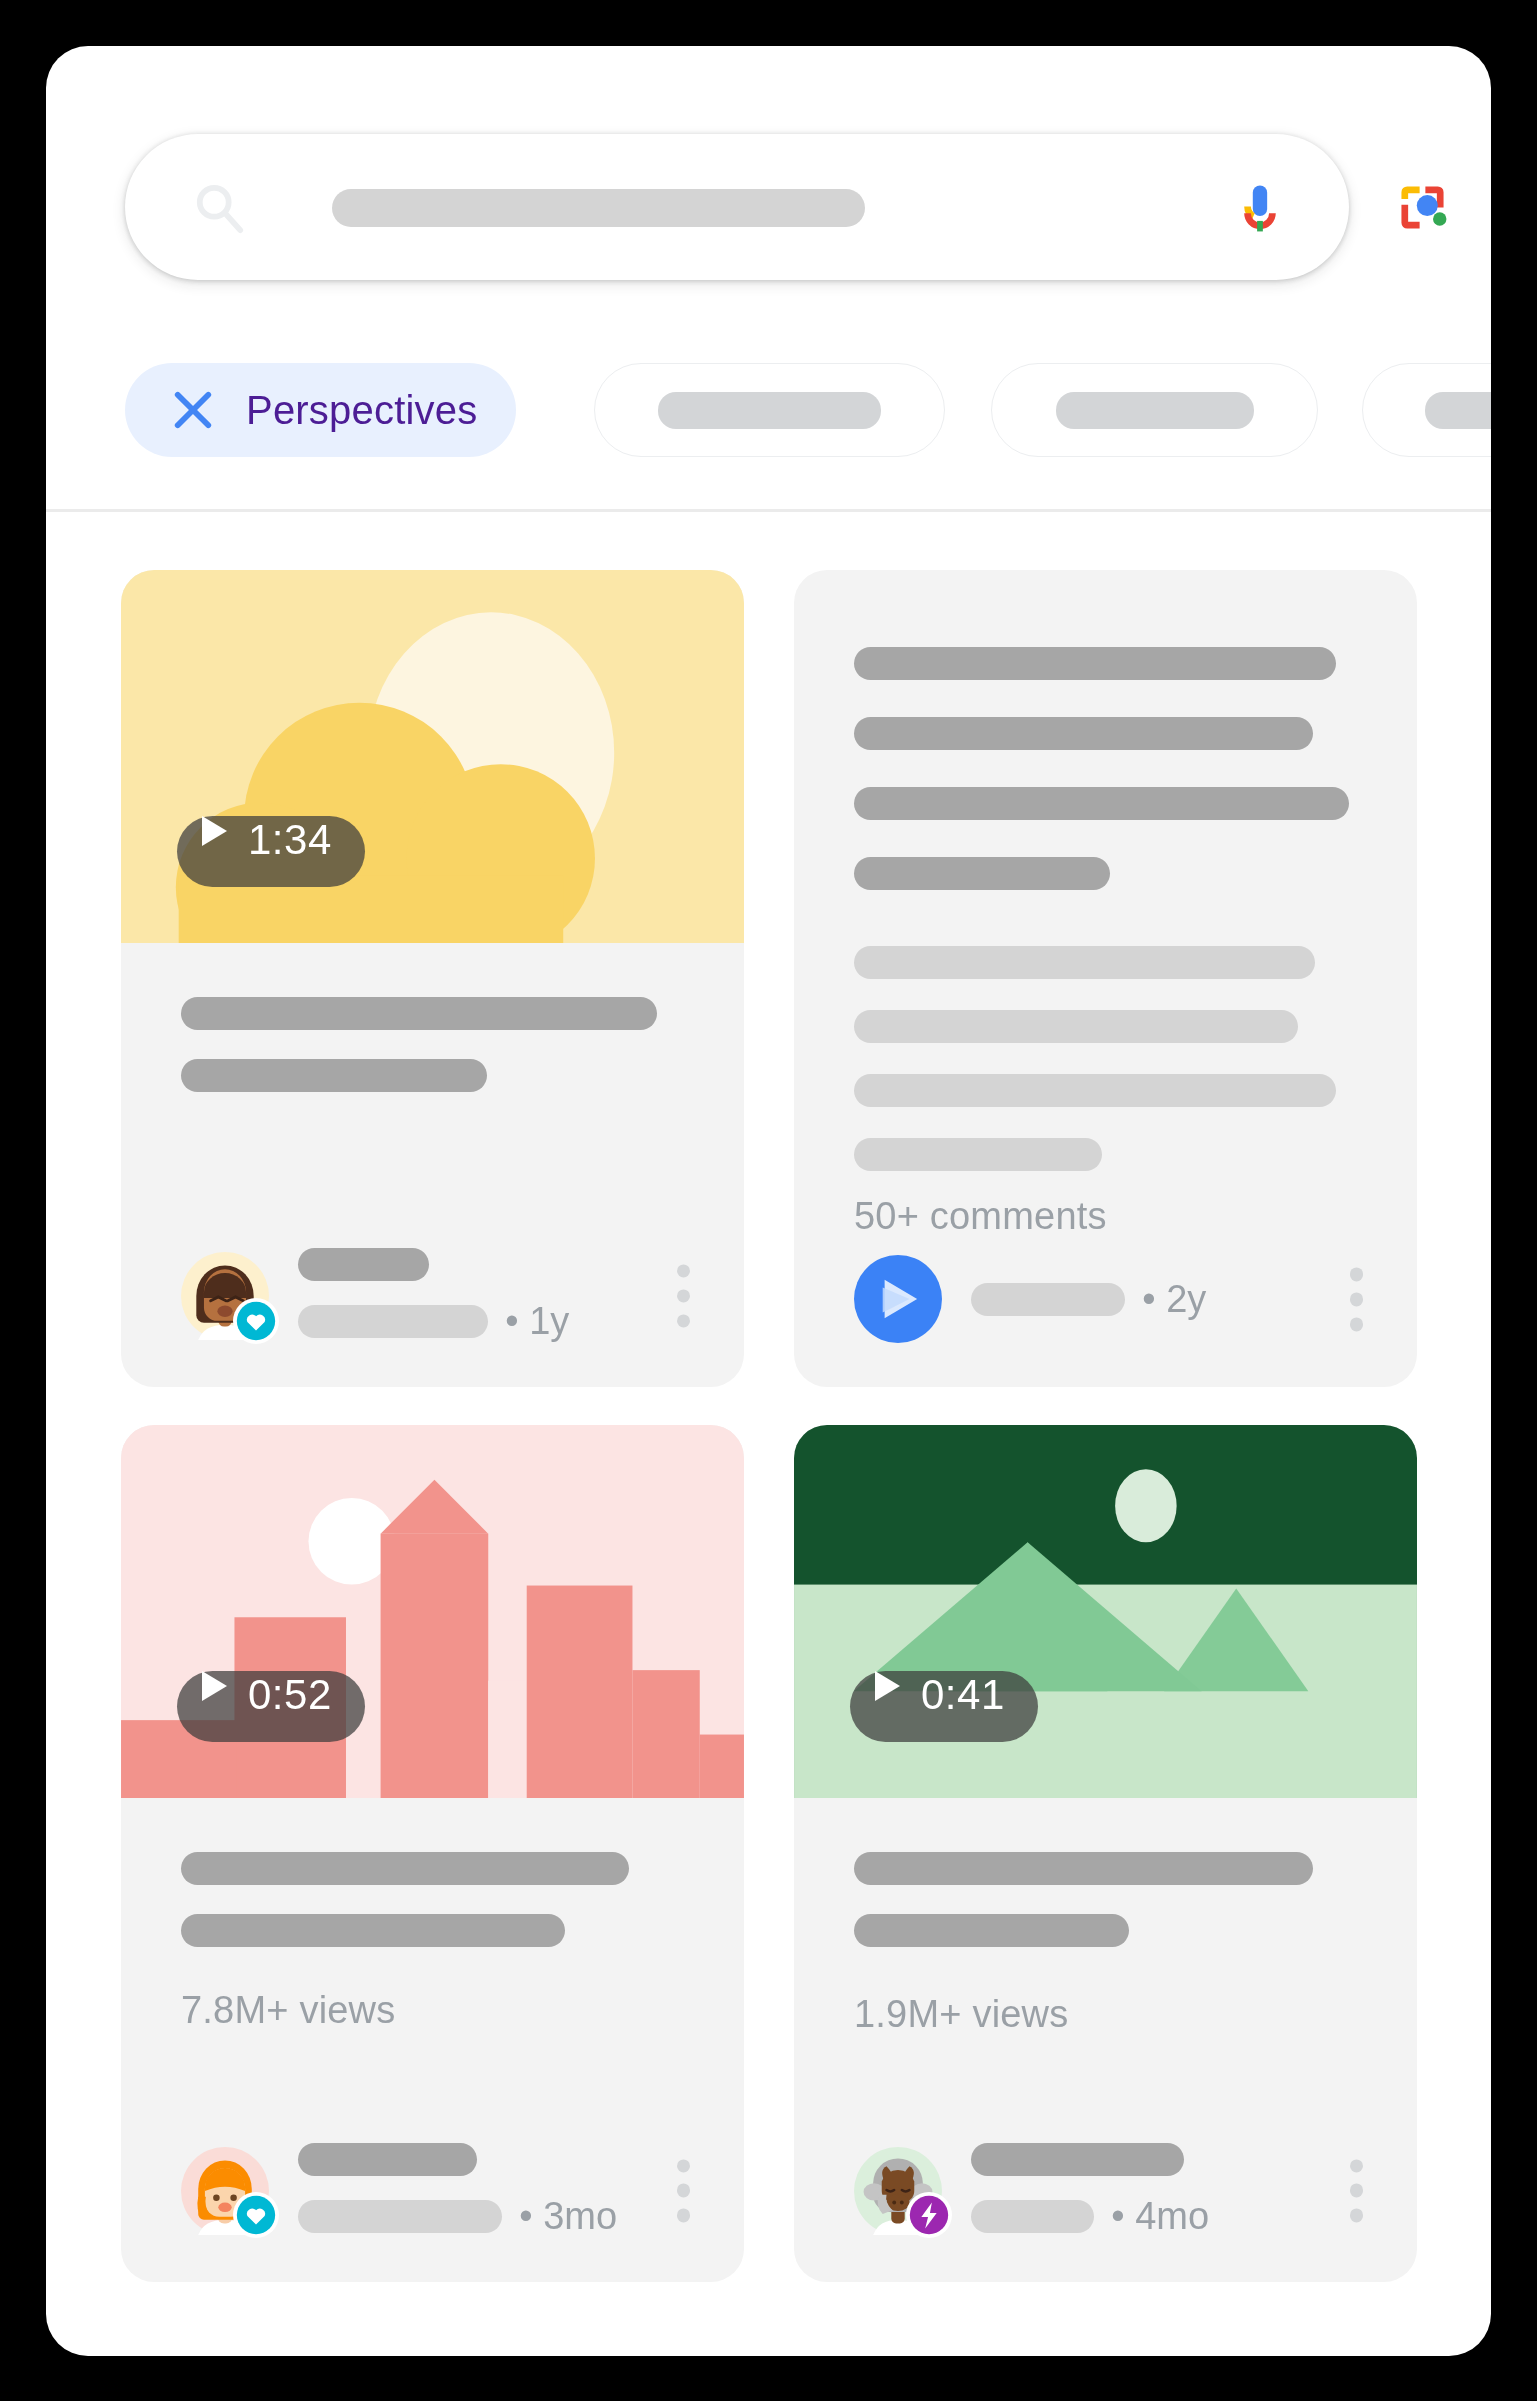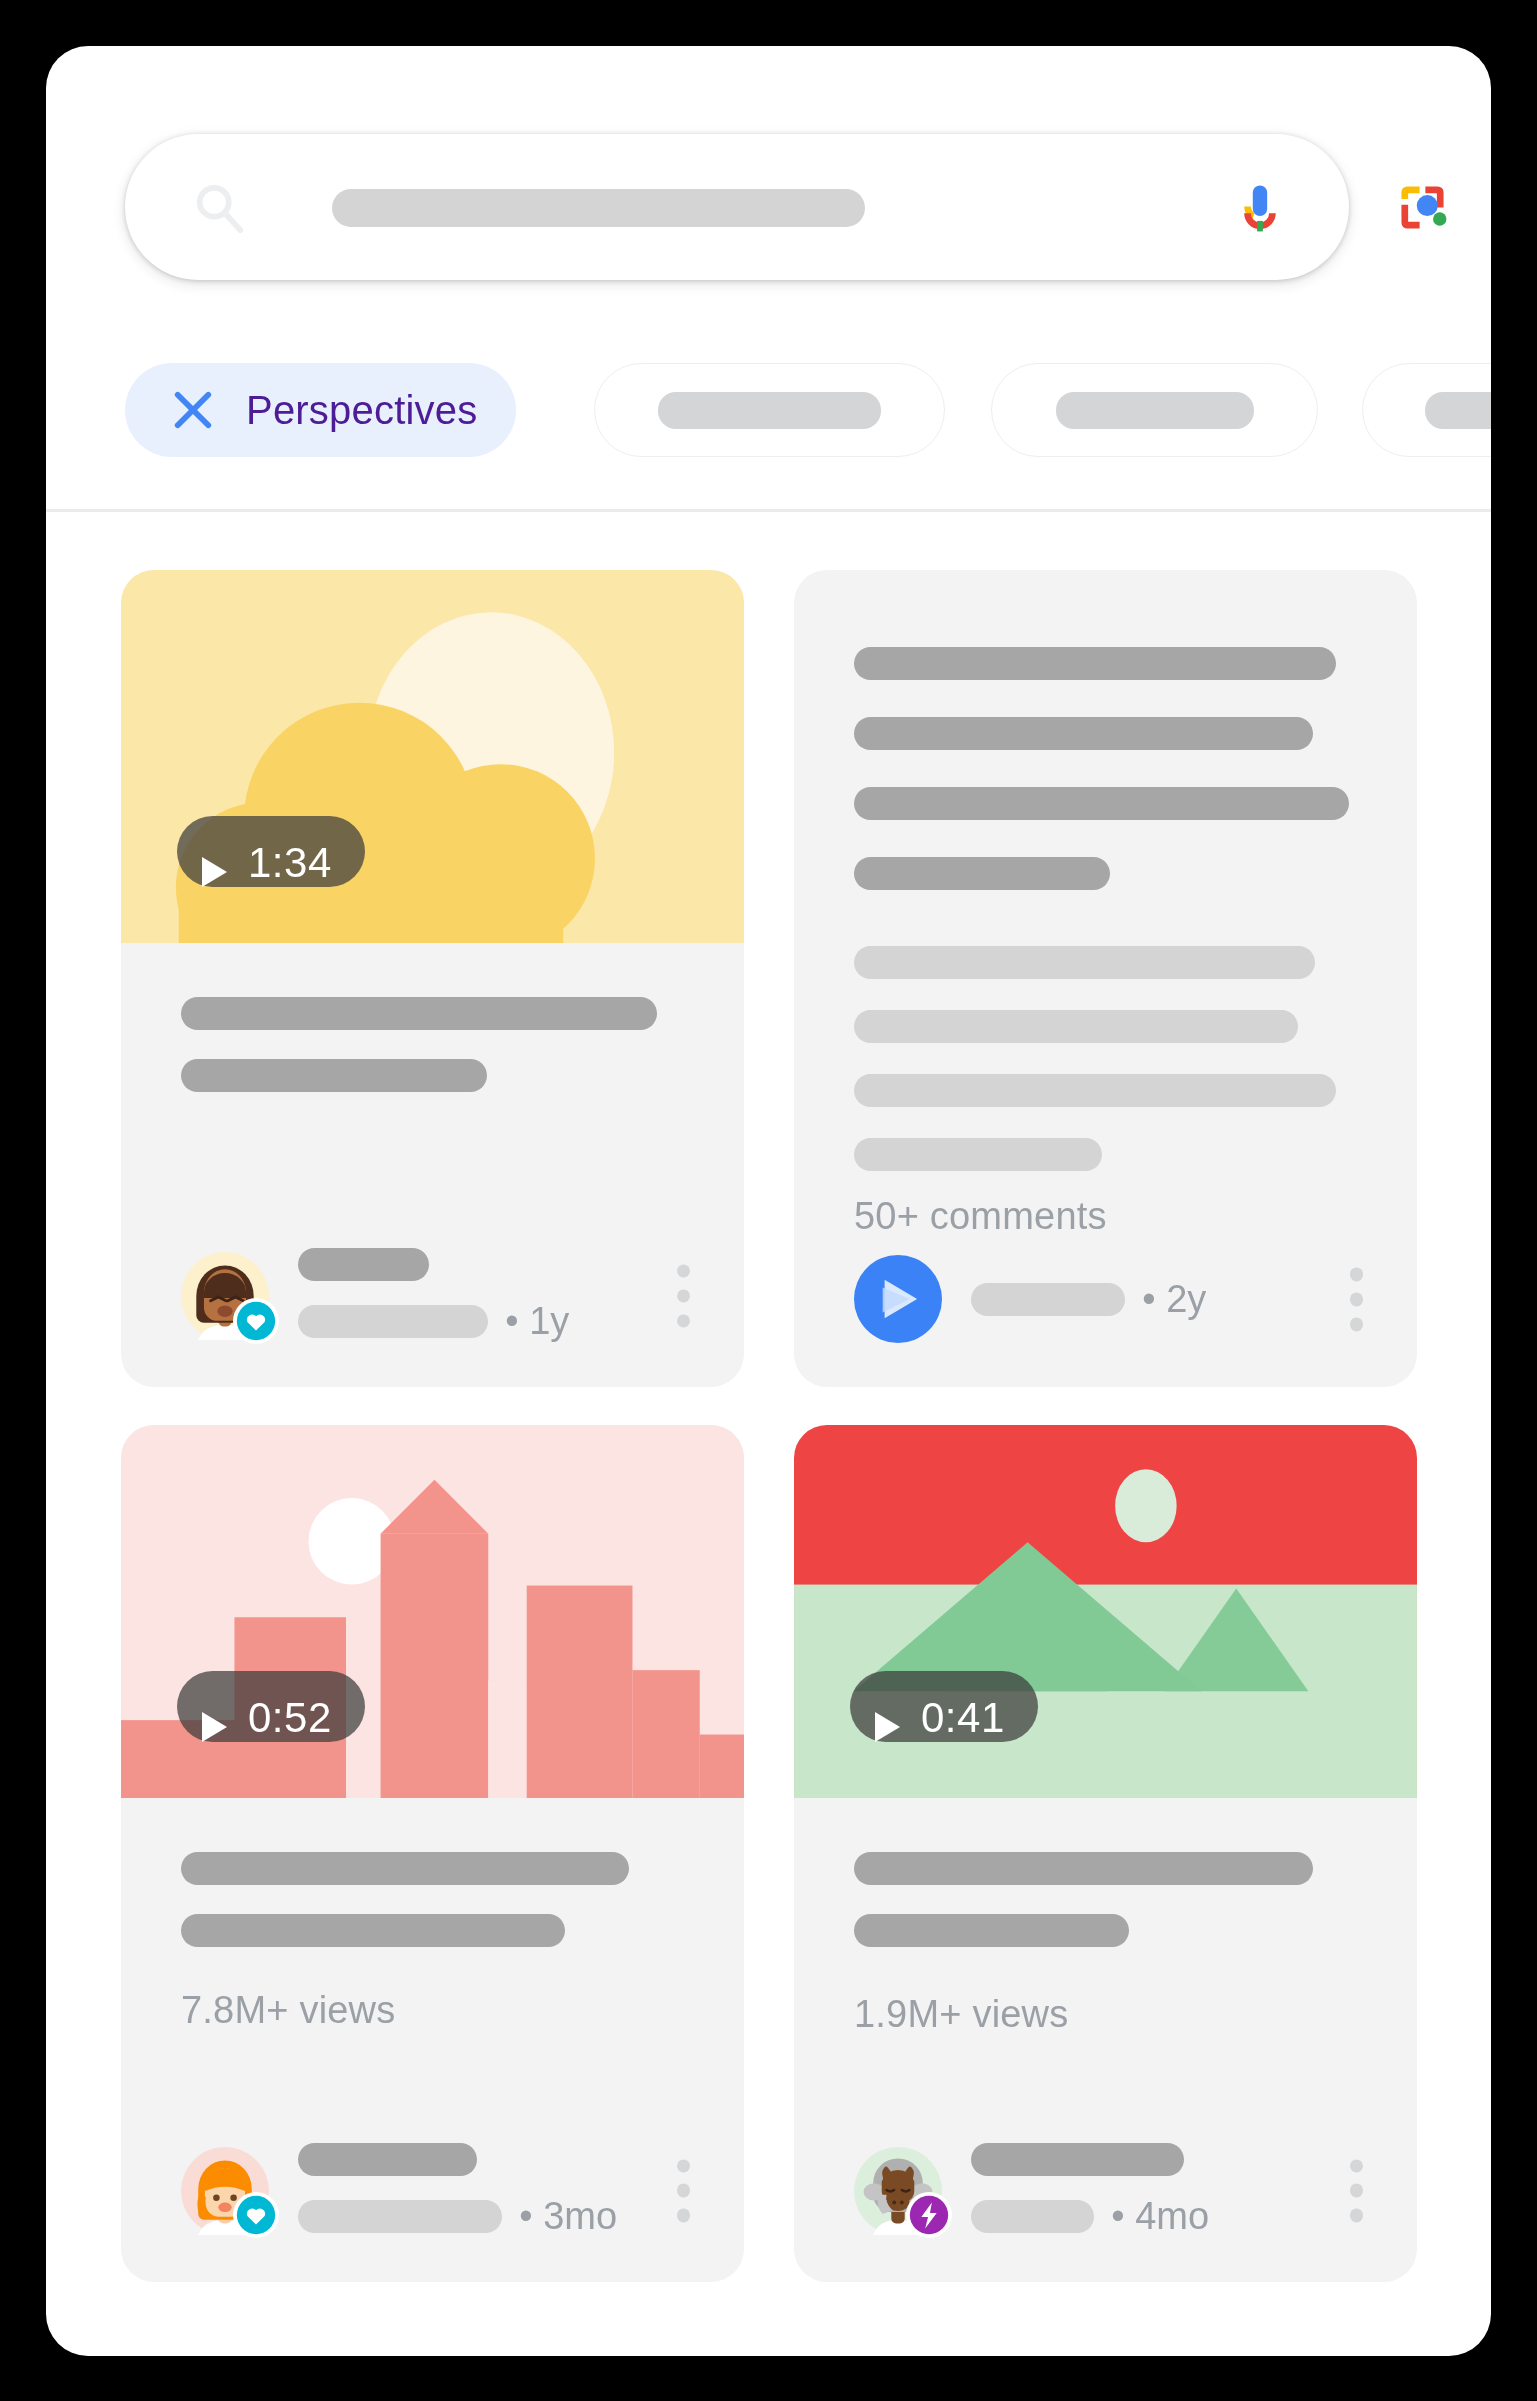--- a/index.html
+++ b/index.html
@@ -153,21 +153,21 @@
 
   .badge {
     position: absolute;
     left: 56px;
     bottom: 56px;
     height: 71px;
     padding: 0 33px 0 25px;
     border-radius: 36px;
     background: rgba(60,60,60,.72);
     display: flex;
-    align-items: flex-end;
+    align-items: flex-start;
     gap: 21px;
   }
   .badge-play {
     width: 0; height: 0; flex: none;
     border-left: 25px solid #ffffff;
     border-top: 15.4px solid transparent;
     border-bottom: 15.4px solid transparent;
   }
   .badge-text {
     color: #ffffff;
@@ -446,21 +446,21 @@
         </div>
         <span class="kebab">
             <i></i>
             <i></i>
             <i></i>
           </span>
       </div>
     </div>
 
     <div class="card col-b row-2">
-      <div class="thumb" style="background:#ef4444;">
+      <div class="thumb" style="background:#14532d;">
         <svg viewBox="0 0 648 388" width="623" height="373" style="display:block">
           <rect x="0" y="166" width="648" height="222" fill="#c8e6c9"></rect>
           <ellipse cx="366" cy="84" rx="32" ry="38" fill="#d9ecda"></ellipse>
           <path d="M160 277 L243 122 L326 277 Z" fill="#81c995" opacity=".95"></path>
           <path d="M385 277 L460 170 L535 277 Z" fill="#81c995" opacity=".95"></path>
           <path d="M62 277 L243 122 L424 277 Z" fill="#81c995"></path>
         </svg>
         <div class="badge">
           <span class="badge-play"></span>
           <span class="badge-text">0:41</span>

